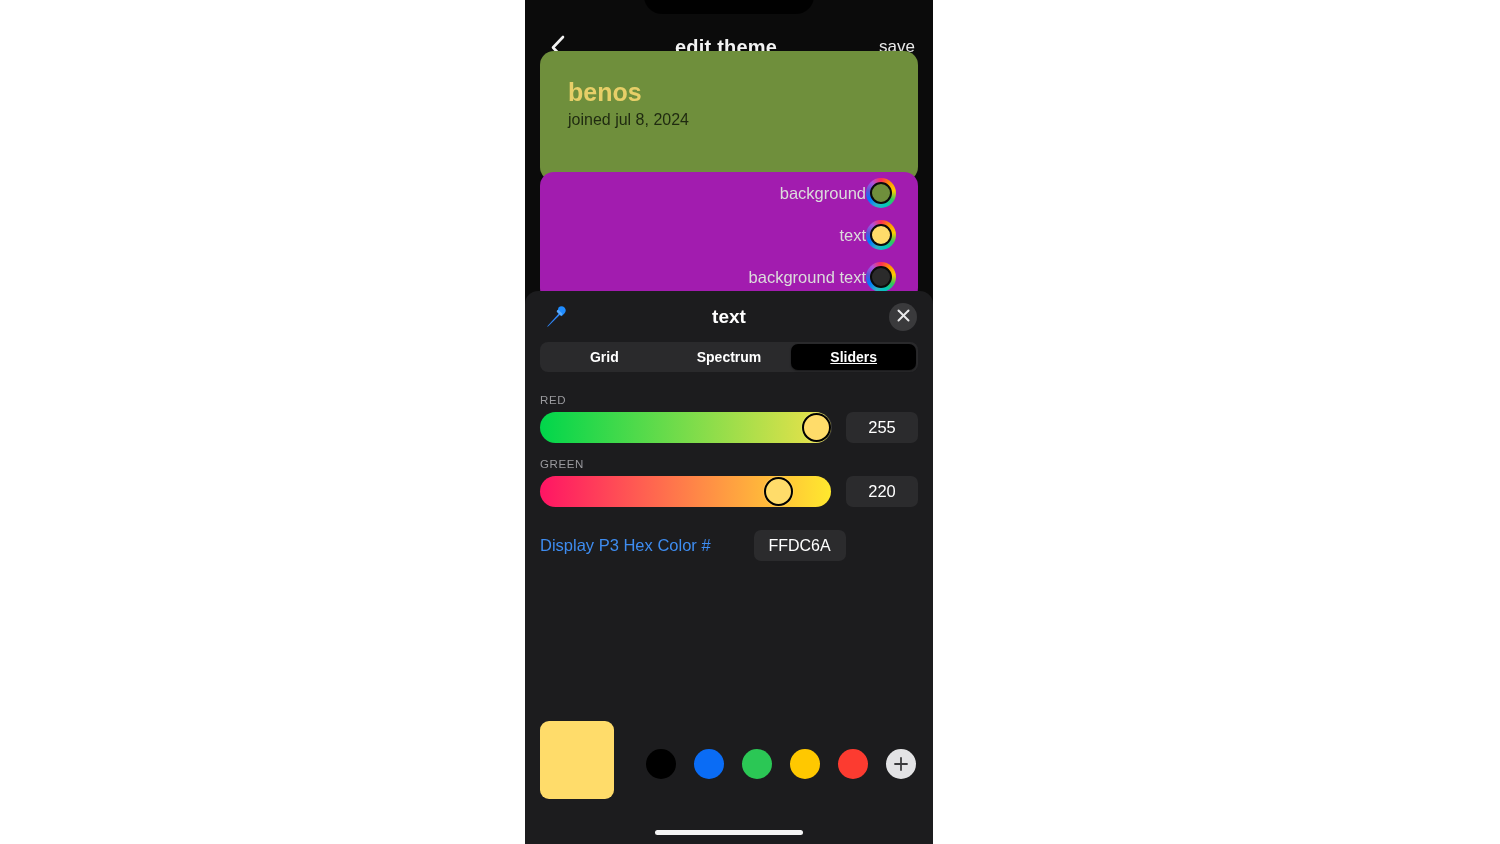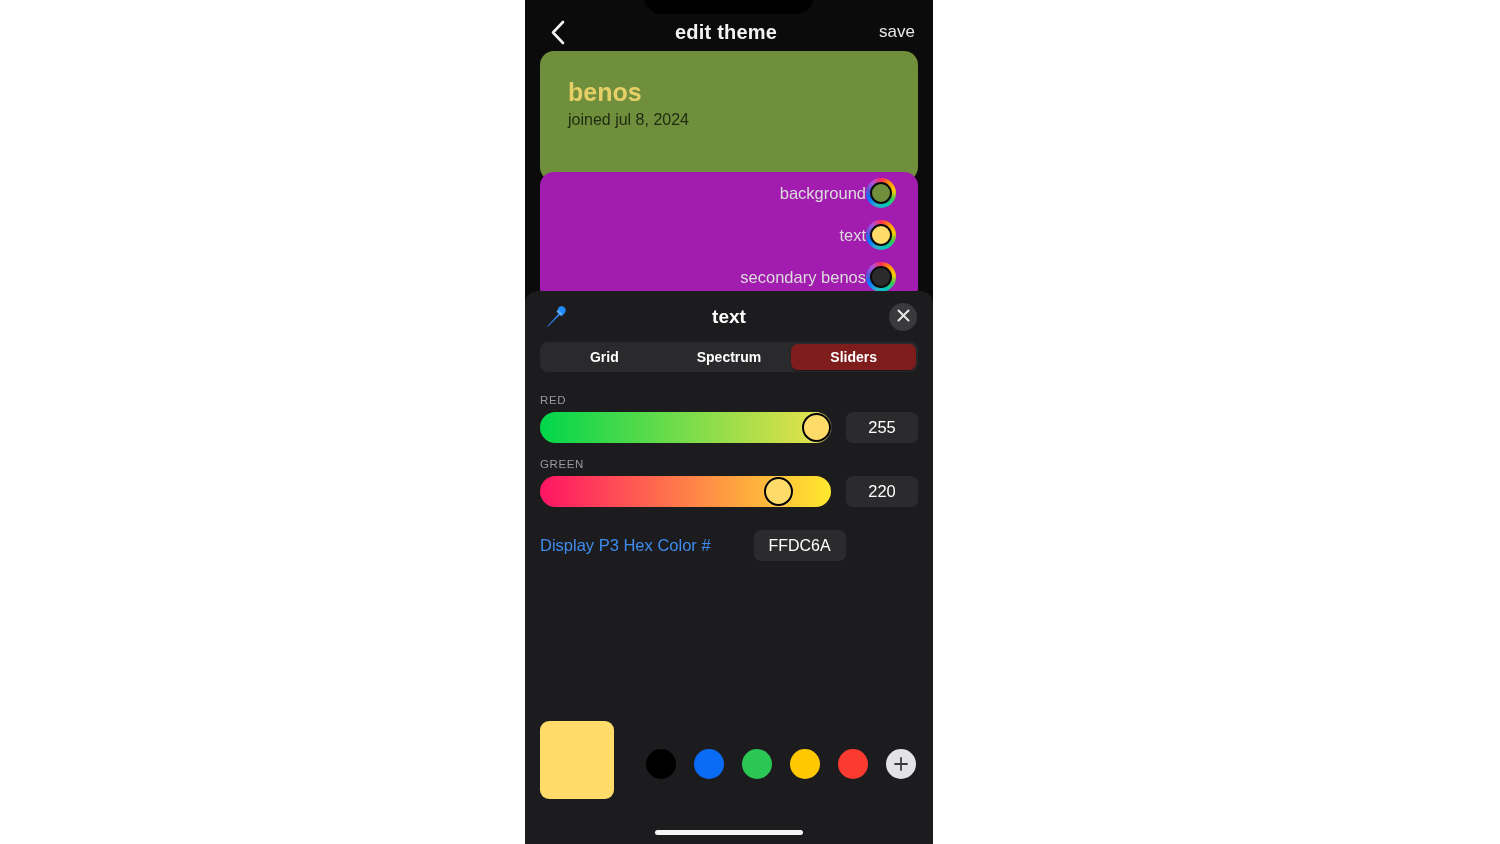--- a/index.html
+++ b/index.html
@@ -27,21 +27,21 @@
     position: absolute; top: -16px; left: 50%;
     transform: translateX(-50%);
     width: 170px; height: 30px;
     background: #000;
     border-radius: 0 0 18px 18px;
     opacity: .85;
   }
 
   
   .navbar {
-    position: absolute; top: 0; left: 0; right: 0;
+    position: absolute; top: 15px; left: 0; right: 0;
     height: 64px;
     display: flex; align-items: center;
     padding: 0 18px;
   }
   .nav-back {
     width: 30px; height: 30px;
     display: flex; align-items: center; justify-content: center;
     cursor: pointer;
   }
   .nav-back svg { display: block; }
@@ -162,23 +162,24 @@
   .segment {
     flex: 1;
     display: flex; align-items: center; justify-content: center;
     border-radius: 7px;
     color: #ffffff;
     font-size: 14px;
     cursor: pointer;
     font-weight: bold;
   }
   .segment.active {
-    background: #7f1d1d;
+    background: #000000;
     font-weight: bold;
     box-shadow: 0 1px 2px rgba(0,0,0,.4);
+    text-decoration: underline;
   }
 
   
   .sliders { padding: 22px 15px 0 15px; }
   .slider-group { margin-bottom: 15px; }
   .slider-label {
     color: #9a9a9e;
     font-size: 11.5px;
     letter-spacing: .6px;
     margin-bottom: 6px;
@@ -306,21 +307,21 @@
           <span class="swatch-inner" id="sw0" style="background: rgb(111, 143, 60);"></span>
         </span>
       </div>
       <div class="color-row">
         <span class="row-label">text</span>
         <span class="swatch-ring">
           <span class="swatch-inner" id="sw1" style="background: rgb(255, 220, 106);"></span>
         </span>
       </div>
       <div class="color-row">
-        <span class="row-label">secondary benos</span>
+        <span class="row-label">background text</span>
         <span class="swatch-ring">
           <span class="swatch-inner" id="sw2" style="background: rgb(43, 43, 43);"></span>
         </span>
       </div>
     </div>
 
     <div class="sheet">
 
       <div class="sheet-head">
         <span class="eyedropper">

